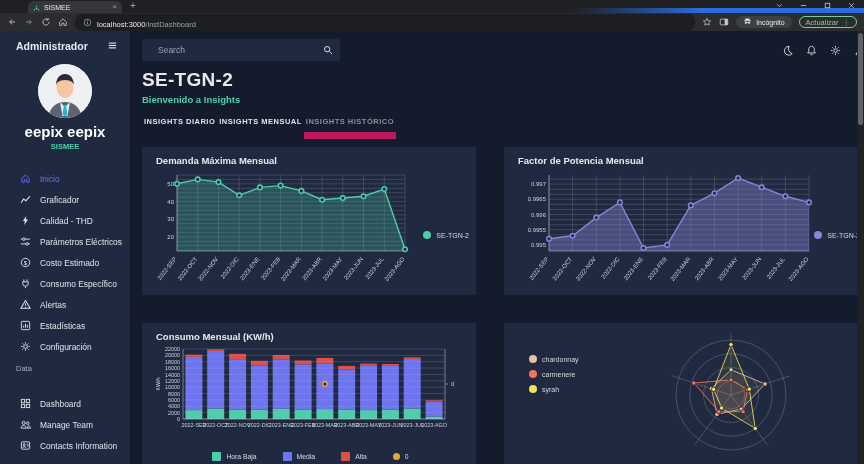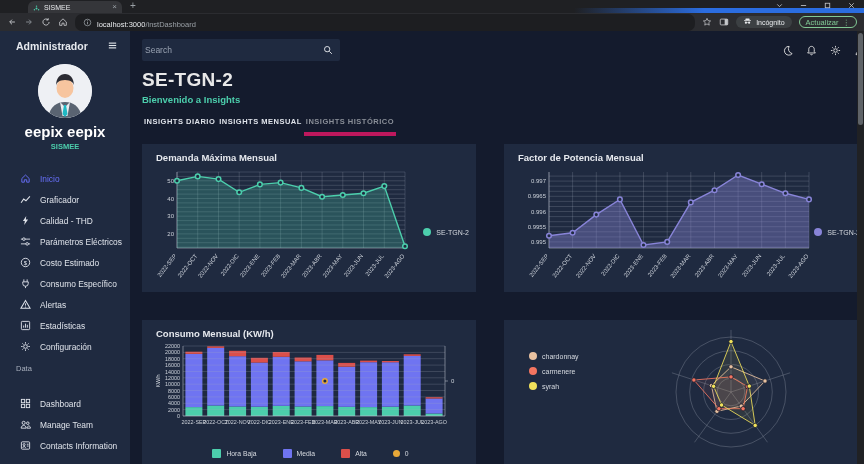--- a/index.html
+++ b/index.html
@@ -38,31 +38,31 @@
   .sb-menu{margin-top:17px;text-align:right;}
   .sb-item{display:flex;align-items:center;gap:9px;padding:5px 8px 5px 19px;color:#dfe3ea;
            font-size:8.4px;cursor:pointer;}
   .sb-item.active{color:#6870fa;}
   .sb-ico{display:inline-flex;width:12px;justify-content:center;}
   .sb-section{font-size:7.5px;color:#a8afbc;padding:7px 0 3px 16px;}
   .main{flex:1;padding:8px 16px 0 12px;position:relative;}
   .toprow{display:flex;justify-content:space-between;align-items:center;}
   .search{width:198px;height:22px;background:#1F2A40;border-radius:2px;display:flex;align-items:center;}
   .search input{flex:1;background:transparent;border:none;outline:none;color:#e0e0e0;
-                font-size:8.5px;padding:0 3px;font-family:"Liberation Sans",sans-serif;}
+                font-size:8.5px;padding:0 16px;font-family:"Liberation Sans",sans-serif;}
   .search input::placeholder{color:#9aa3b2;}
   .sbtn{width:24px;display:flex;justify-content:center;cursor:pointer;}
   .hicons{display:flex;gap:13px;align-items:center;margin-right:2px;}
   .hic{display:inline-flex;cursor:pointer;color:#e0e0e0;}
   .pg-title{font-size:19px;font-weight:bold;color:#e8e8e8;margin-top:8px;letter-spacing:.3px;}
   .pg-sub{font-size:9.5px;color:#4cceac;font-weight:bold;margin-top:3px;}
   .tabs{display:flex;margin-top:10px;}
   .tab-item{font-size:7.5px;font-weight:bold;color:#dfe3ea;letter-spacing:.5px;
             padding:2px 2px 6px;cursor:pointer;}
-  .tab-item.active{color:#8a8f98;border-bottom:4px solid #be185d;}
+  .tab-item.active{color:#8a8f98;border-bottom:7px solid #be185d;}
   .grid2{display:grid;grid-template-columns:334px 1fr;gap:28px;margin-top:8px;}
   .card{background:#1F2A40;position:relative;padding:8px 8px 2px 11px;}
   .card.r1{height:148px;}
   .card.r2{height:158px;}
   .card h3{margin:0 0 3px 3px;font-size:9.5px;font-weight:bold;color:#e6e9ee;}
   svg text.tick{fill:#ccd1d9;font-size:6px;font-family:"Liberation Sans",sans-serif;}
   svg text.xs{font-size:5.4px;}
   svg line.grid{stroke:#a6adbb;stroke-opacity:.45;stroke-width:.5;}
   svg .axis{stroke:#c3c9d2;stroke-opacity:.75;stroke-width:.7;}
   svg .rgrid{fill:none;stroke:#a8afbc;stroke-opacity:.5;stroke-width:.6;}

